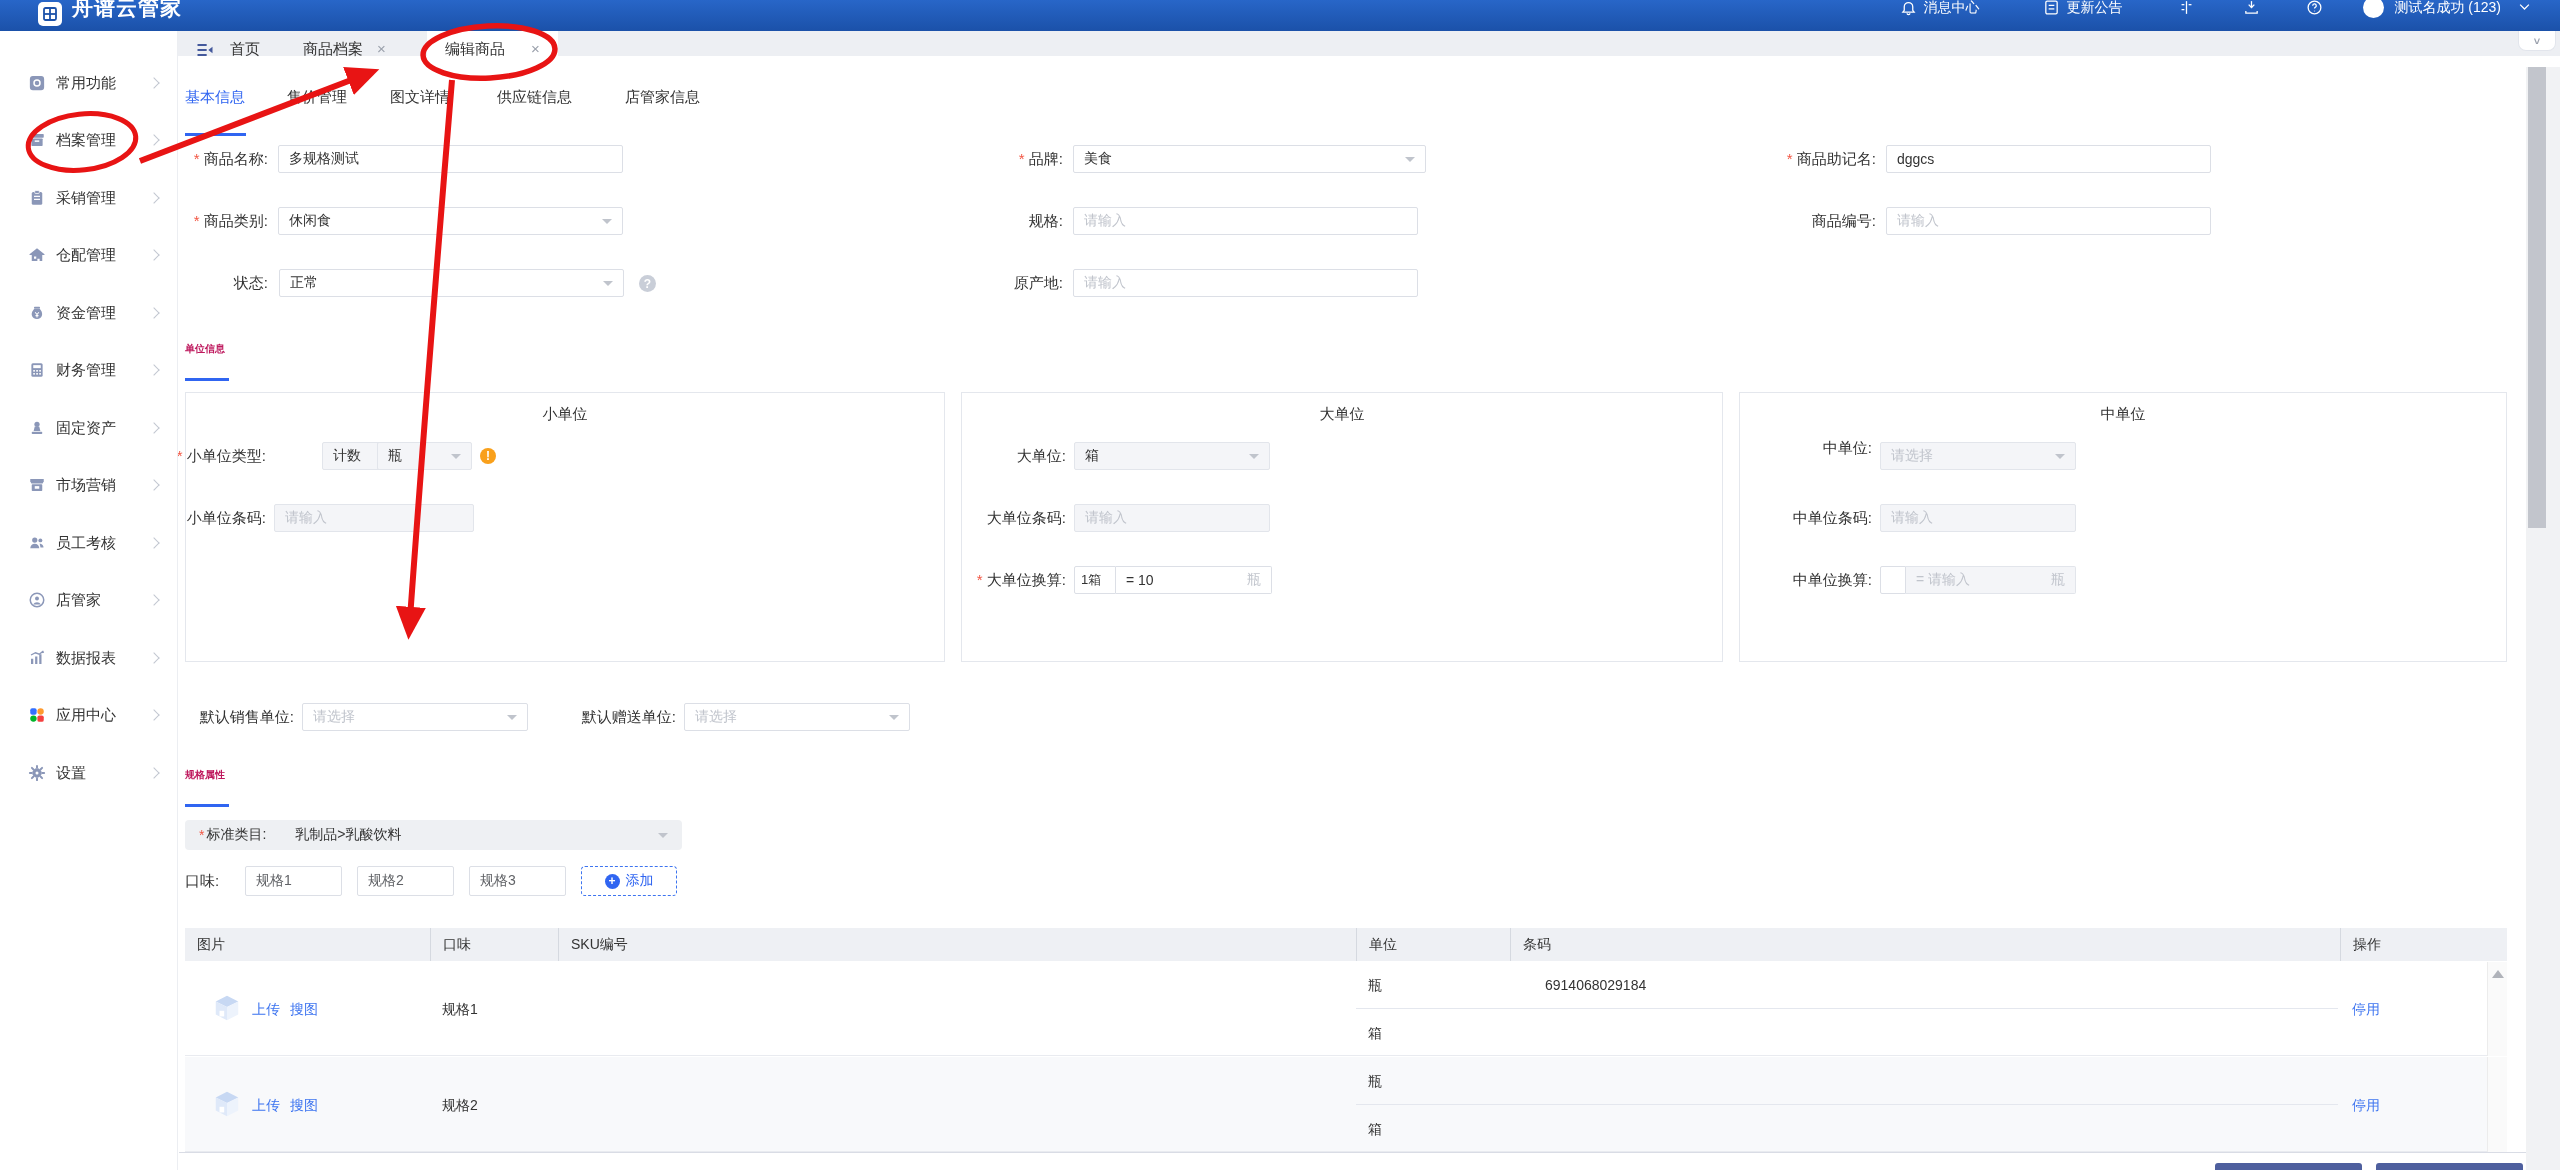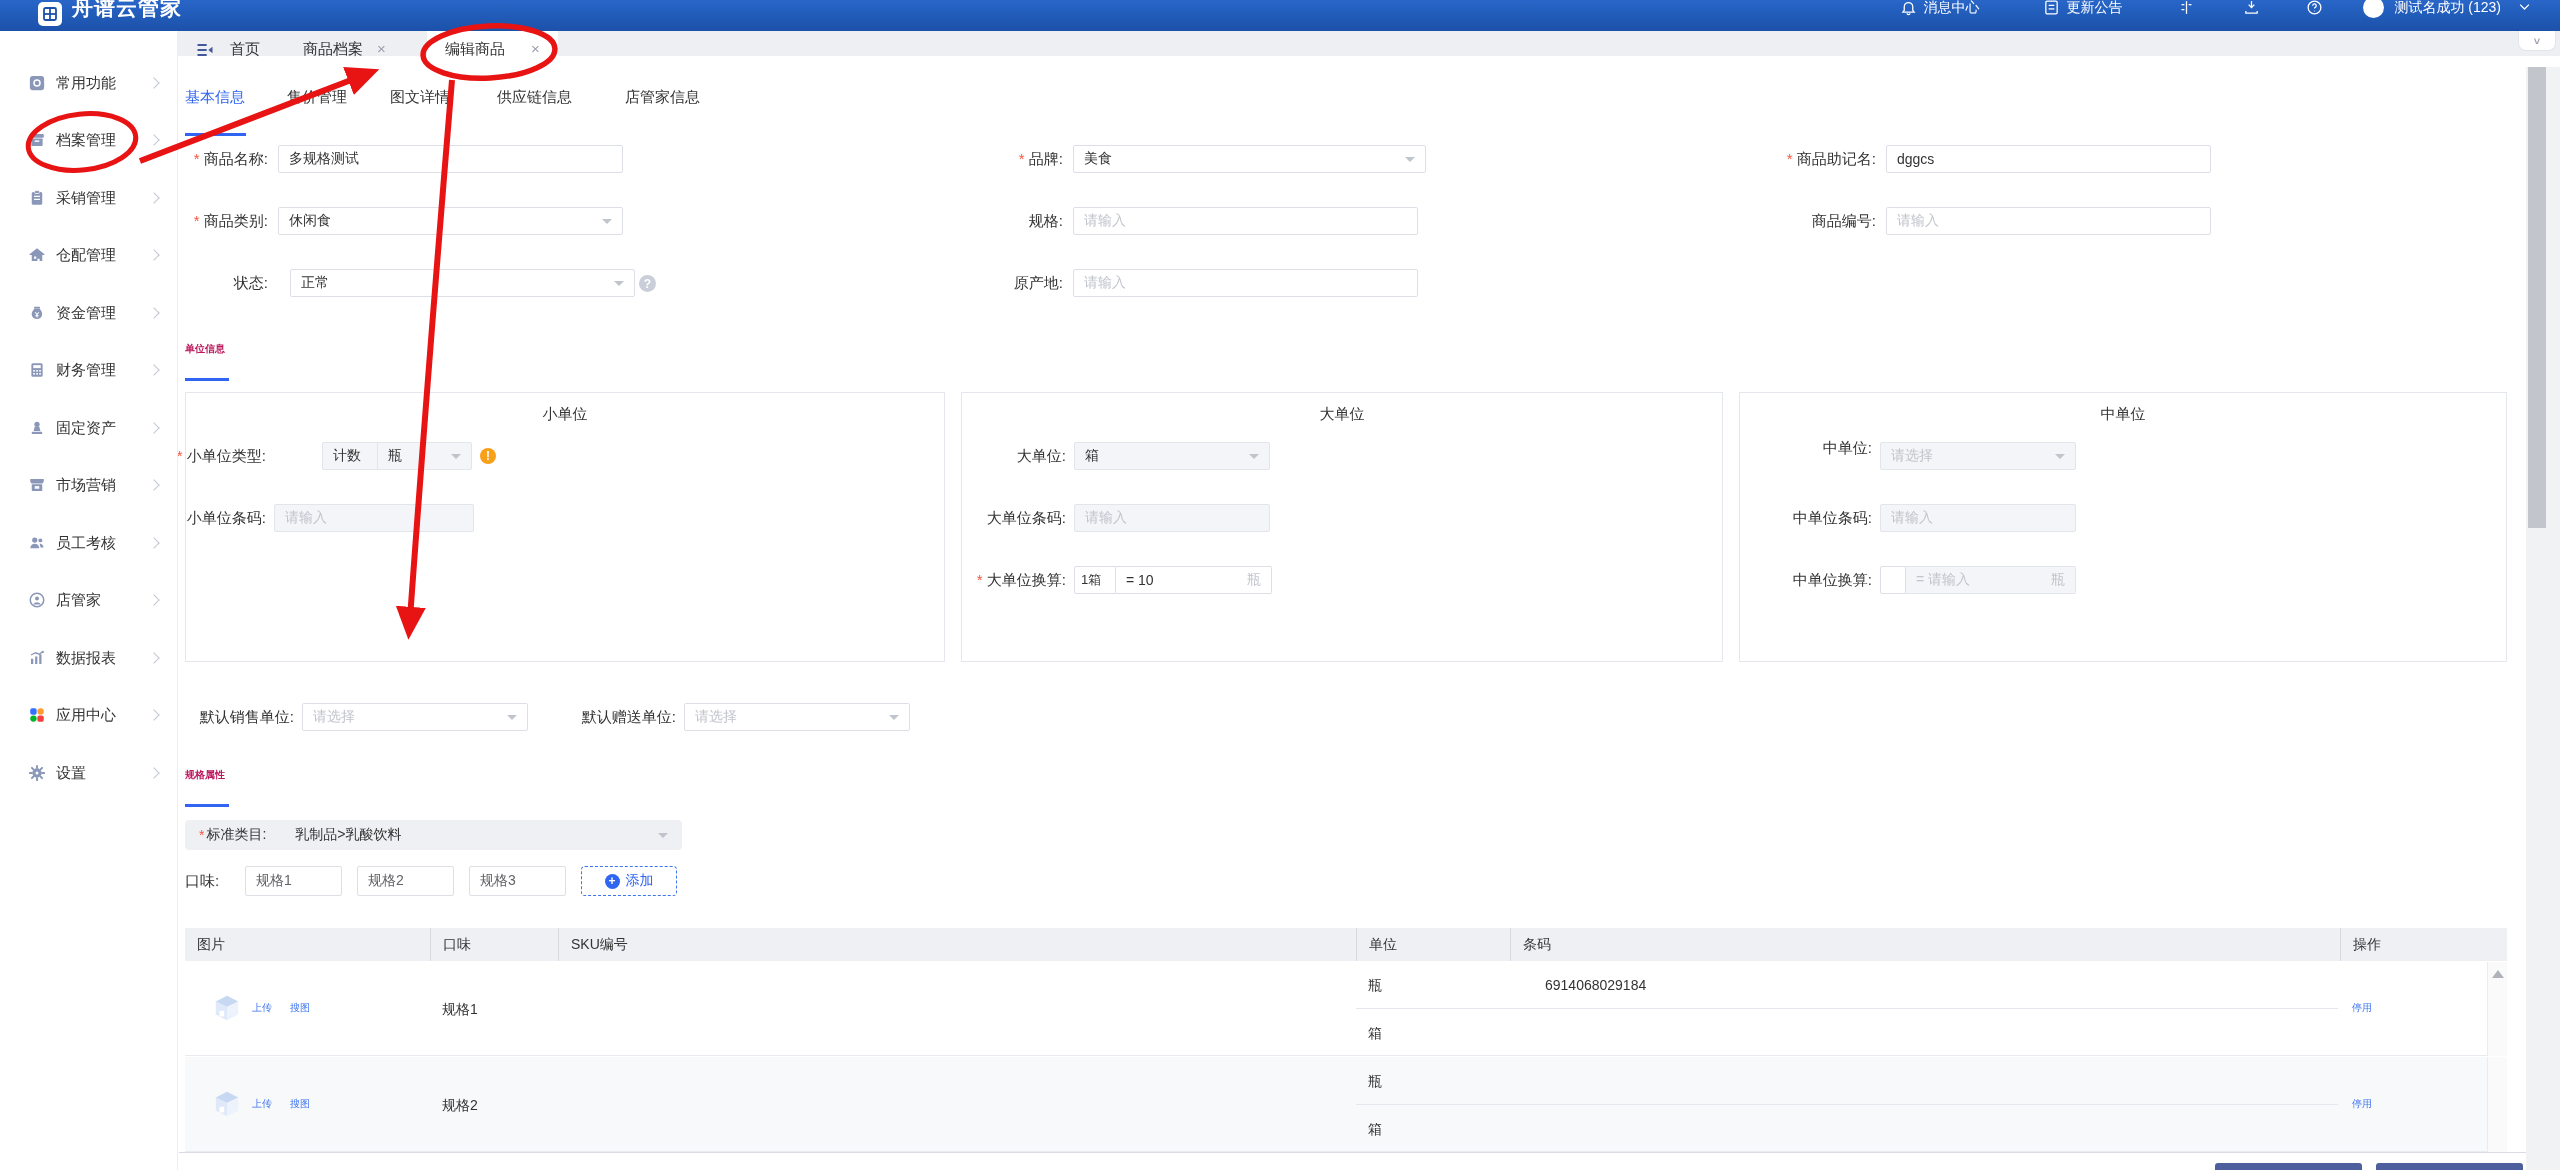--- a/index.html
+++ b/index.html
@@ -75,21 +75,21 @@
   .plus-circle { width:15px; height:15px; border-radius:50%; background:#3065f1; color:#fff; font-size:12px; font-weight:bold;
     display:flex; align-items:center; justify-content:center; line-height:1; }
 
   
   .tbl-header { position:absolute; left:185px; top:928px; width:2322px; height:33px; background:#eef0f4;padding-left:8px; }
   .th { position:absolute; top:0; height:33px; line-height:33px; font-size:14px; color:#333; padding-left:12px; }
   .th-sep { border-left:1px solid #d5d9e0; }
   .trow { position:absolute; left:185px; width:2322px; height:95px; border-bottom:1px solid #e9ebf0; }
   .trow.alt { background:#f8f9fb; }
   .cell-text { position:absolute; font-size:14px; color:#333; }
-  .link { color:#3d74f0; font-size:10px; cursor:pointer; text-decoration:none; }
+  .link { color:#3d74f0; font-size:14px; cursor:pointer; text-decoration:none; }
   .sub-divider { position:absolute; left:1171px; width:982px; height:1px; background:#e4e7ee; }
   .box-icon { position:absolute; left:27px; top:32px; width:30px; height:30px; }
 
   .inner-scroll { position:absolute; left:2302px; top:34px; width:20px; height:218px; background:#fafafa; border-left:1px solid #ececec; }
   .scroll-up-arrow { position:absolute; left:4px; top:8px; width:0; height:0;
     border:6px solid transparent; border-bottom:8px solid #b0b3ba; border-top:none; }
 
   
   .vscroll-track { position:absolute; right:0; top:67px; width:34px; height:1103px; background:#f1f2f4; z-index:4; }
   .vscroll-thumb { position:absolute; left:2px; top:0; width:18px; height:461px; background:#c2c5cc; }
@@ -385,21 +385,21 @@
   <span class="flabel" style="left:880px; top:207px; width:183px;">规格:</span>
   <div class="ctrl" style="left:1073px; top:207px; width:345px;">
     <span class="ph">请输入</span>
   </div>
   <span class="flabel" style="left:1660px; top:207px; width:216px;">商品编号:</span>
   <div class="ctrl" style="left:1886px; top:207px; width:325px;">
     <span class="ph">请输入</span>
   </div>
 
   <span class="flabel" style="left:80px; top:269px; width:188px;">状态:</span>
-  <div class="ctrl" style="left:290px; top:269px; width:345px;">
+  <div class="ctrl" style="left:279px; top:269px; width:345px;">
     <span>正常</span>
       <span class="caret"></span>
   </div>
   <span class="help-icon" style="left:639px; top:275px;">?</span>
   <span class="flabel" style="left:880px; top:269px; width:183px;">原产地:</span>
   <div class="ctrl" style="left:1073px; top:269px; width:345px;">
     <span class="ph">请输入</span>
   </div>
 
   <div class="sec-title" style="top:342px;">单位信息</div>

